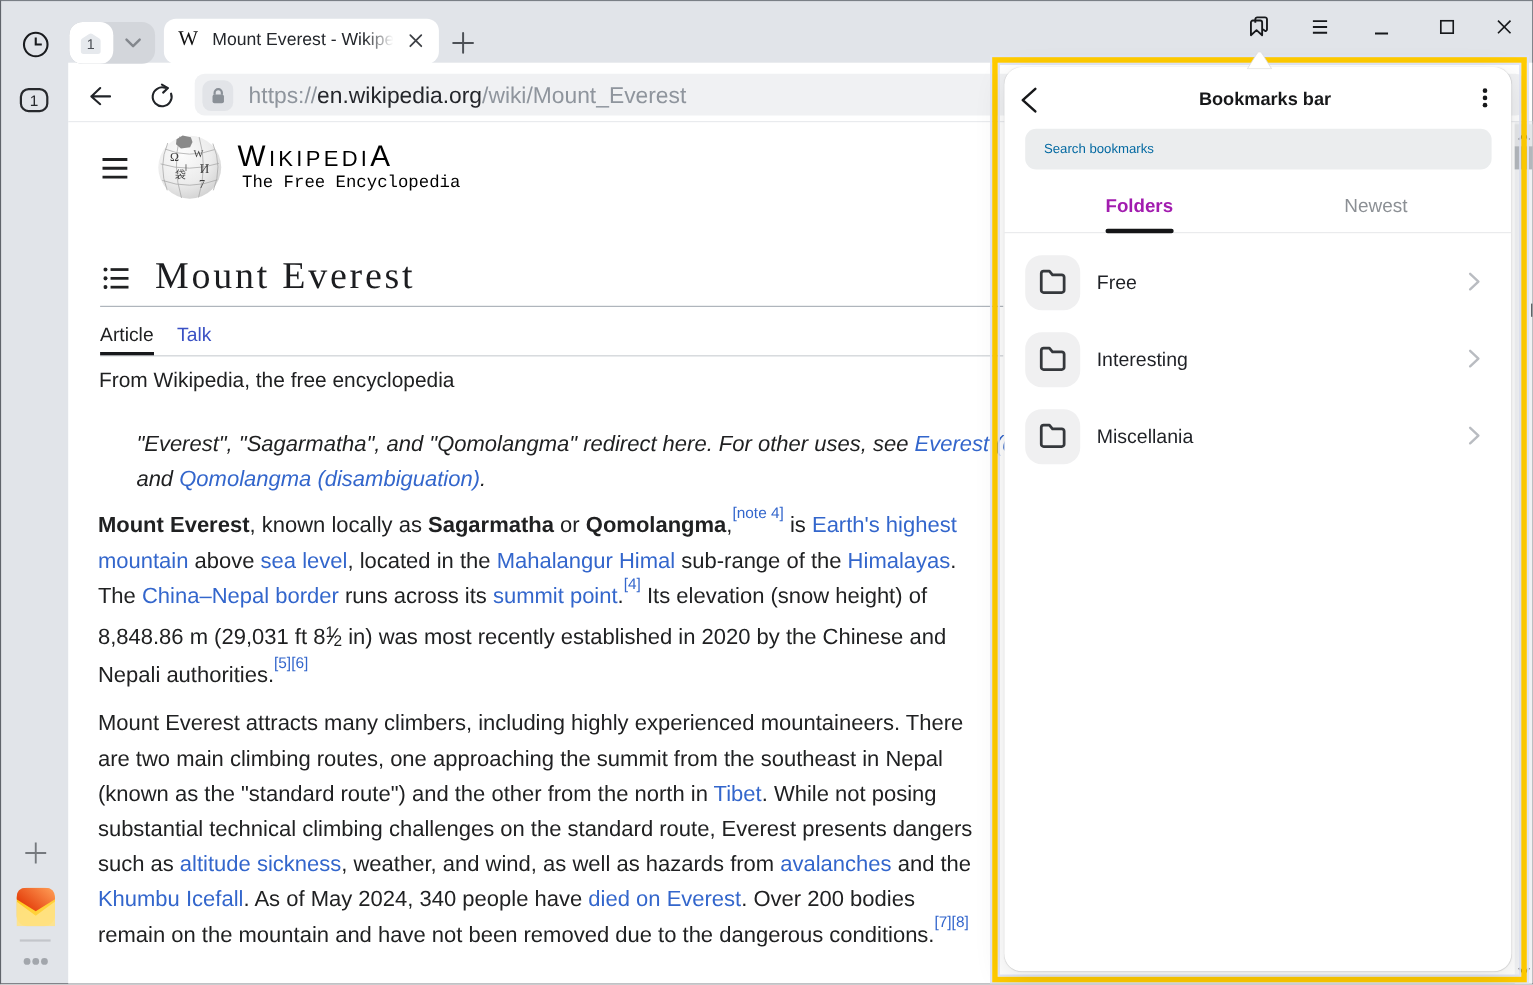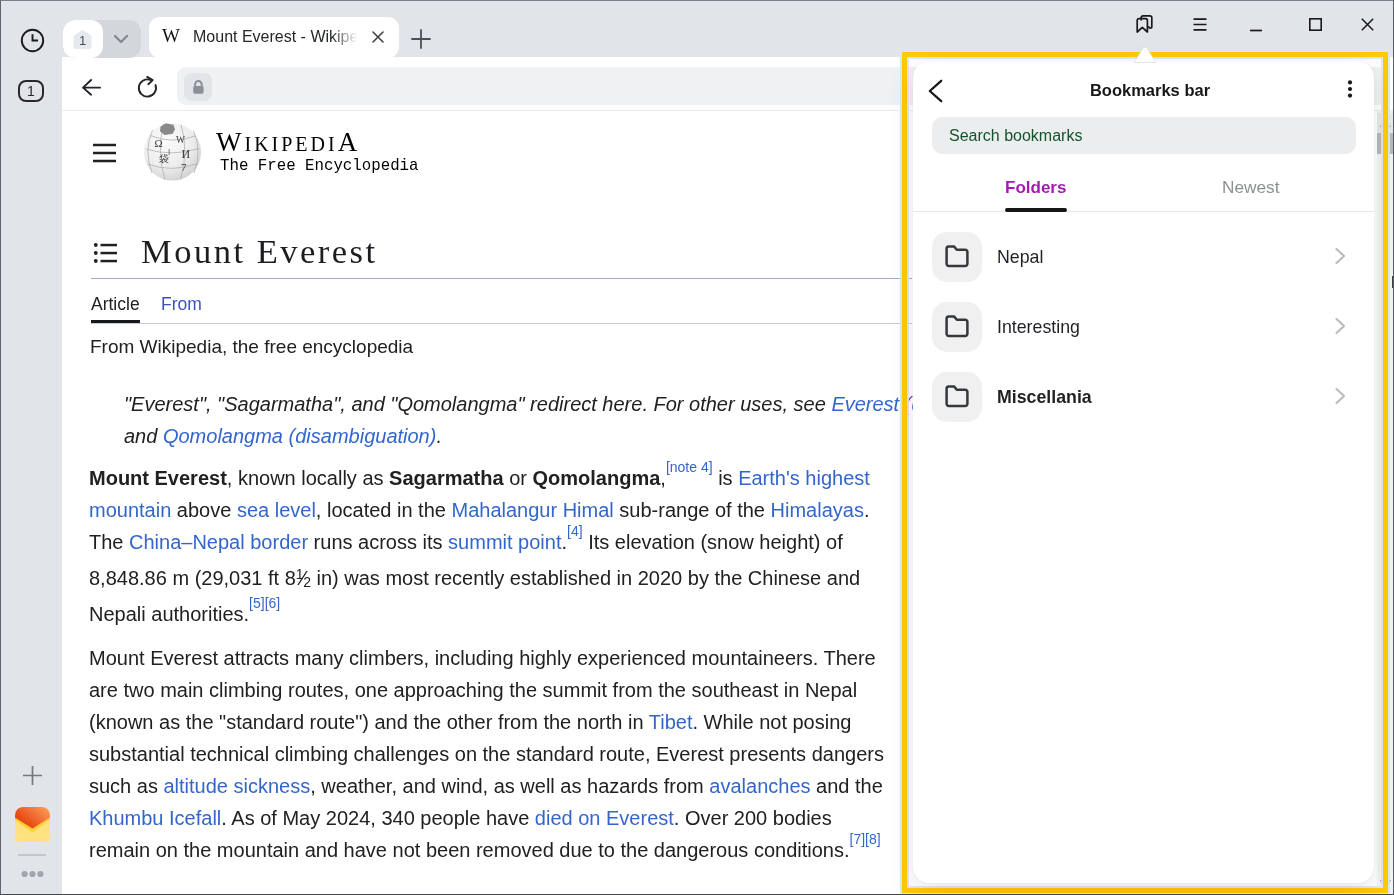--- a/index.html
+++ b/index.html
@@ -40,20 +40,21 @@
 
   <div id="toolbar"></div>
   <div id="page"></div>
   <div class="abs" style="left:61px;top:109px;width:1333px;height:1px;background:#e9ebee;"></div>
   <div id="addrbar"></div>
   <div id="lockchip"></div>
   <svg class="abs" style="left:189px;top:78px" width="17" height="17" viewBox="0 0 17 17">
       <path d="M5.1 7.2 V5.4 a3.3 3.3 0 0 1 6.6 0 V7.2" fill="none" stroke="#8a9097" stroke-width="2"></path>
       <rect x="3.2" y="7" width="10.4" height="7.8" rx="1.8" fill="#8a9097"></rect>
     </svg>
+  <div id="url"><span>https://</span><b>en.wikipedia.org</b><span>/wiki/Mount_Everest</span></div>
 
   <svg class="abs" style="left:78px;top:74px" width="26" height="26" viewBox="0 0 26 26">
       <path d="M4.05 12.65 H21.05 M4.05 12.65 L12.1 5.0 M4.05 12.65 L12.1 19.7" fill="none" stroke="#212428" stroke-width="1.9" stroke-linecap="round"></path>
     </svg>
 
   <svg class="abs" style="left:134px;top:74px" width="26" height="26" viewBox="0 0 26 26">
       <path d="M20.5 10.1 A 8.6 8.6 0 1 1 15.3 4.9" fill="none" stroke="#212428" stroke-width="1.9" stroke-linecap="round"></path>
       <path d="M12.2 1.9 L17.7 5.1 L13.3 9.2" fill="none" stroke="#212428" stroke-width="1.9" stroke-linecap="round" stroke-linejoin="round"></path>
     </svg>
 
@@ -153,38 +154,38 @@
     <path d="M17.5 4.5 L23 1.2 l7.5 1.6 1.5 4.4 -2.2 4.6 -8.3 1.2 -4.5 -3.8 Z" fill="#898989"></path>
     <g fill="#3d3d3d" font-family="Liberation Serif">
       <text x="11.5" y="24.5" font-size="11">Ω</text>
       <text x="33" y="20.5" font-size="9.5">W</text>
       <text x="38.5" y="35.5" font-size="12">И</text>
       <text x="16" y="40" font-size="10">袋</text>
       <text x="38" y="49" font-size="11">7</text>
       <text x="25" y="33" font-size="8" fill="#555">ا</text>
     </g>
   </svg>
-  <div class="abs" style="left:215px;top:128px;font-family:Liberation Serif, serif;font-size:27px;line-height:27px;color:#000;letter-spacing:3px;">W<span style="font-size:20px">IKIPEDI</span>A</div>
+  <div class="abs" style="left:215px;top:128px;font-family:Liberation Sans, sans-serif;font-size:27px;line-height:27px;color:#000;letter-spacing:3px;">W<span style="font-size:20px">IKIPEDI</span>A</div>
   <div class="abs" style="left:219px;top:156px;font-family:Liberation Mono, monospace;font-size:15.75px;line-height:18px;color:#000;">The Free Encyclopedia</div>
 
   <svg class="abs" style="left:93px;top:242px" width="23" height="20" viewBox="0 0 23 20">
       <g fill="#202122">
         <circle cx="1.8" cy="2" r="1.9"></circle>
         <circle cx="1.8" cy="10" r="1.9"></circle>
         <circle cx="1.8" cy="18" r="1.9"></circle>
         <rect x="6.5" y="0.8" width="16.5" height="2.5"></rect>
         <rect x="6.5" y="8.8" width="16.5" height="2.5"></rect>
         <rect x="6.5" y="16.8" width="16.5" height="2.5"></rect>
       </g>
     </svg>
   <div class="abs" style="left:140px;top:232px;font-family:'Liberation Serif',serif;font-size:34.5px;line-height:36px;letter-spacing:2.5px;color:#1c1d20;">Mount Everest</div>
   <div class="abs" style="left:90px;top:277px;width:821px;height:1px;background:#a7adb5;"></div>
 
   <div class="abs" style="left:90px;top:293px;font-size:17.5px;color:#202122;">Article</div>
-  <div class="abs" style="left:160px;top:293px;font-size:17.5px;color:#3a51c4;">From</div>
+  <div class="abs" style="left:160px;top:293px;font-size:17.5px;color:#3a51c4;">Talk</div>
   <div class="abs" style="left:90px;top:322px;width:821px;height:1px;background:#c8ccd1;"></div>
   <div class="abs" style="left:90px;top:318.5px;width:49px;height:3.5px;background:#17181b;"></div>
 
   <div class="abs" style="left:89px;top:335px;font-size:19px;line-height:22px;color:#202122;">From Wikipedia, the free encyclopedia</div>
 
   <div class="abs wikibody" style="left:123px;top:387px;white-space:nowrap;font-style:italic;">"Everest", "Sagarmatha", and "Qomolangma" redirect here. For other uses, see <a>Everest (disambiguation)</a><br>and <a>Qomolangma (disambiguation)</a><span style="color:#202122">.</span></div>
 
   <div class="abs wikibody" style="left:88px;top:460.5px;white-space:nowrap;"><b>Mount Everest</b>, known locally as <b>Sagarmatha</b> or <b>Qomolangma</b>,<sup><a>[note 4]</a></sup> is <a>Earth's highest</a><br><a>mountain</a> above <a>sea level</a>, located in the <a>Mahalangur Himal</a> sub-range of the <a>Himalayas</a>.<br>The <a>China–Nepal border</a> runs across its <a>summit point</a>.<sup><a>[4]</a></sup> Its elevation (snow height) of<br>8,848.86 m (29,031 ft 8<span class="fr1">1</span><span class="frs">⁄</span><span class="fr2">2</span> in) was most recently established in 2020 by the Chinese and<br>Nepali authorities.<sup><a>[5]</a><a>[6]</a></sup></div>
 
   <div class="abs wikibody" style="left:88px;top:640.5px;white-space:nowrap;">Mount Everest attracts many climbers, including highly experienced mountaineers. There<br>are two main climbing routes, one approaching the summit from the southeast in Nepal<br>(known as the "standard route") and the other from the north in <a>Tibet</a>. While not posing<br>substantial technical climbing challenges on the standard route, Everest presents dangers<br>such as <a>altitude sickness</a>, weather, and wind, as well as hazards from <a>avalanches</a> and the<br><a>Khumbu Icefall</a>. As of May 2024, 340 people have <a>died on Everest</a>. Over 200 bodies<br>remain on the mountain and have not been removed due to the dangerous conditions.<sup><a>[7]</a><a>[8]</a></sup></div>
@@ -212,48 +213,48 @@
   <div class="abs" style="left:912px;top:79px;width:474px;text-align:center;font-size:16.5px;line-height:20px;font-weight:bold;color:#17181a;">Bookmarks bar</div>
   <svg class="abs" style="left:1345px;top:78.5px" width="8" height="18" viewBox="0 0 8 18">
       <g fill="#17181a">
         <circle cx="4" cy="2.4" r="2.1"></circle>
         <circle cx="4" cy="9" r="2.1"></circle>
         <circle cx="4" cy="15.6" r="2.1"></circle>
       </g>
     </svg>
 
   <div class="abs" style="left:931px;top:116px;width:424px;height:37px;background:#ebedee;border-radius:10px;"></div>
-  <div class="abs" style="left:948px;top:125px;font-size:16px;line-height:19px;color:#14532d;">Search bookmarks</div>
+  <div class="abs" style="left:948px;top:125px;font-size:12px;line-height:19px;color:#0369a1;">Search bookmarks</div>
 
   <div class="abs" style="left:1004px;top:177px;font-size:17px;line-height:19px;font-weight:bold;color:#a21caf;">Folders</div>
   <div class="abs" style="left:1221px;top:177px;font-size:17.25px;line-height:19px;color:#8c9095;">Newest</div>
   <div class="abs" style="left:912px;top:210px;width:461px;height:1px;background:#e8e9eb;"></div>
   <div class="abs" style="left:1004px;top:207px;width:62px;height:3.5px;background:#141517;border-radius:2px;"></div>
 
   <div class="prow" style="left:912px;top:221px;">
     <div class="picon"></div>
     <svg class="abs" style="left:31px;top:22px" width="26" height="24" viewBox="0 0 26 24">
         <path d="M2.6 19.8 V4.6 a2.2 2.2 0 0 1 2.2 -2.2 h5.2 l2.8 3.4 h8.4 a2.2 2.2 0 0 1 2.2 2.2 v11.8 a2.2 2.2 0 0 1 -2.2 2.2 H4.8 a2.2 2.2 0 0 1 -2.2 -2.2 Z" fill="none" stroke="#35383c" stroke-width="2.5" stroke-linejoin="round"></path>
       </svg>
-    <div class="plabel">Nepal</div>
+    <div class="plabel">Free</div>
     <svg class="pchev" width="12" height="18" viewBox="0 0 12 18">
         <path d="M2.5 2 L10 9 L2.5 16" fill="none" stroke="#b9bcc1" stroke-width="2.2" stroke-linecap="round" stroke-linejoin="round"></path>
       </svg>
   </div>
   <div class="prow" style="left:912px;top:291px;">
     <div class="picon"></div>
     <svg class="abs" style="left:31px;top:22px" width="26" height="24" viewBox="0 0 26 24">
         <path d="M2.6 19.8 V4.6 a2.2 2.2 0 0 1 2.2 -2.2 h5.2 l2.8 3.4 h8.4 a2.2 2.2 0 0 1 2.2 2.2 v11.8 a2.2 2.2 0 0 1 -2.2 2.2 H4.8 a2.2 2.2 0 0 1 -2.2 -2.2 Z" fill="none" stroke="#35383c" stroke-width="2.5" stroke-linejoin="round"></path>
       </svg>
     <div class="plabel">Interesting</div>
     <svg class="pchev" width="12" height="18" viewBox="0 0 12 18">
         <path d="M2.5 2 L10 9 L2.5 16" fill="none" stroke="#b9bcc1" stroke-width="2.2" stroke-linecap="round" stroke-linejoin="round"></path>
       </svg>
   </div>
-  <div class="prow" style="left:912px;top:361px;font-weight:bold;">
+  <div class="prow" style="left:912px;top:361px;">
     <div class="picon"></div>
     <svg class="abs" style="left:31px;top:22px" width="26" height="24" viewBox="0 0 26 24">
         <path d="M2.6 19.8 V4.6 a2.2 2.2 0 0 1 2.2 -2.2 h5.2 l2.8 3.4 h8.4 a2.2 2.2 0 0 1 2.2 2.2 v11.8 a2.2 2.2 0 0 1 -2.2 2.2 H4.8 a2.2 2.2 0 0 1 -2.2 -2.2 Z" fill="none" stroke="#35383c" stroke-width="2.5" stroke-linejoin="round"></path>
       </svg>
     <div class="plabel">Miscellania</div>
     <svg class="pchev" width="12" height="18" viewBox="0 0 12 18">
         <path d="M2.5 2 L10 9 L2.5 16" fill="none" stroke="#b9bcc1" stroke-width="2.2" stroke-linecap="round" stroke-linejoin="round"></path>
       </svg>
   </div>
 </div>

